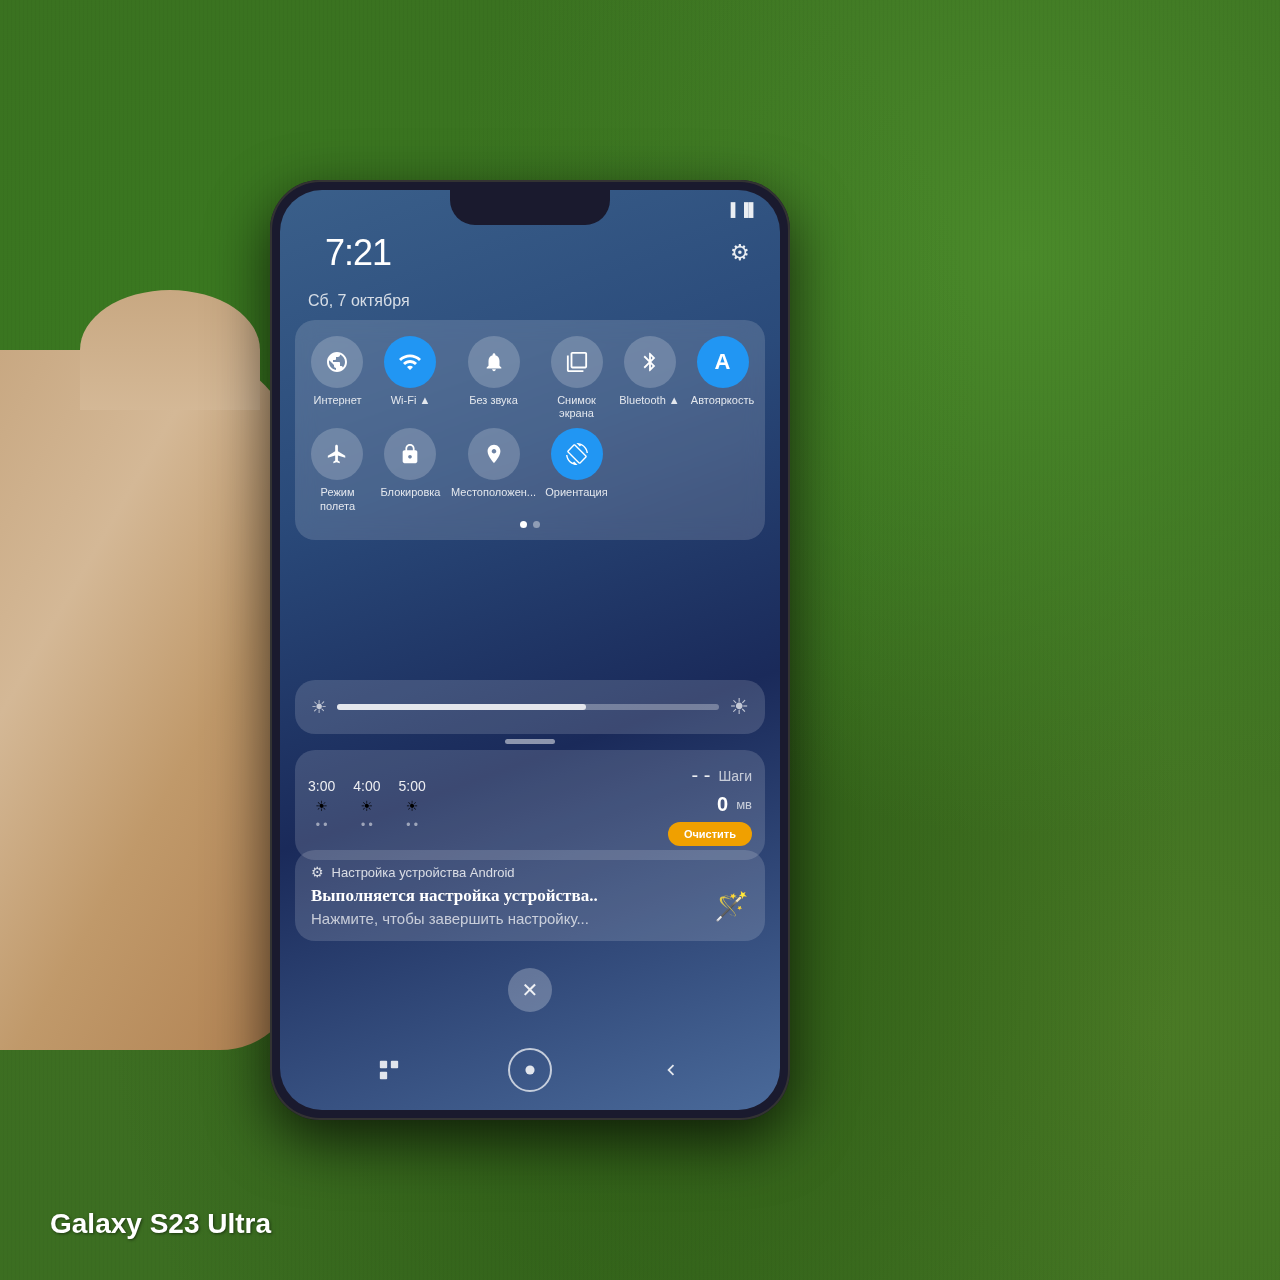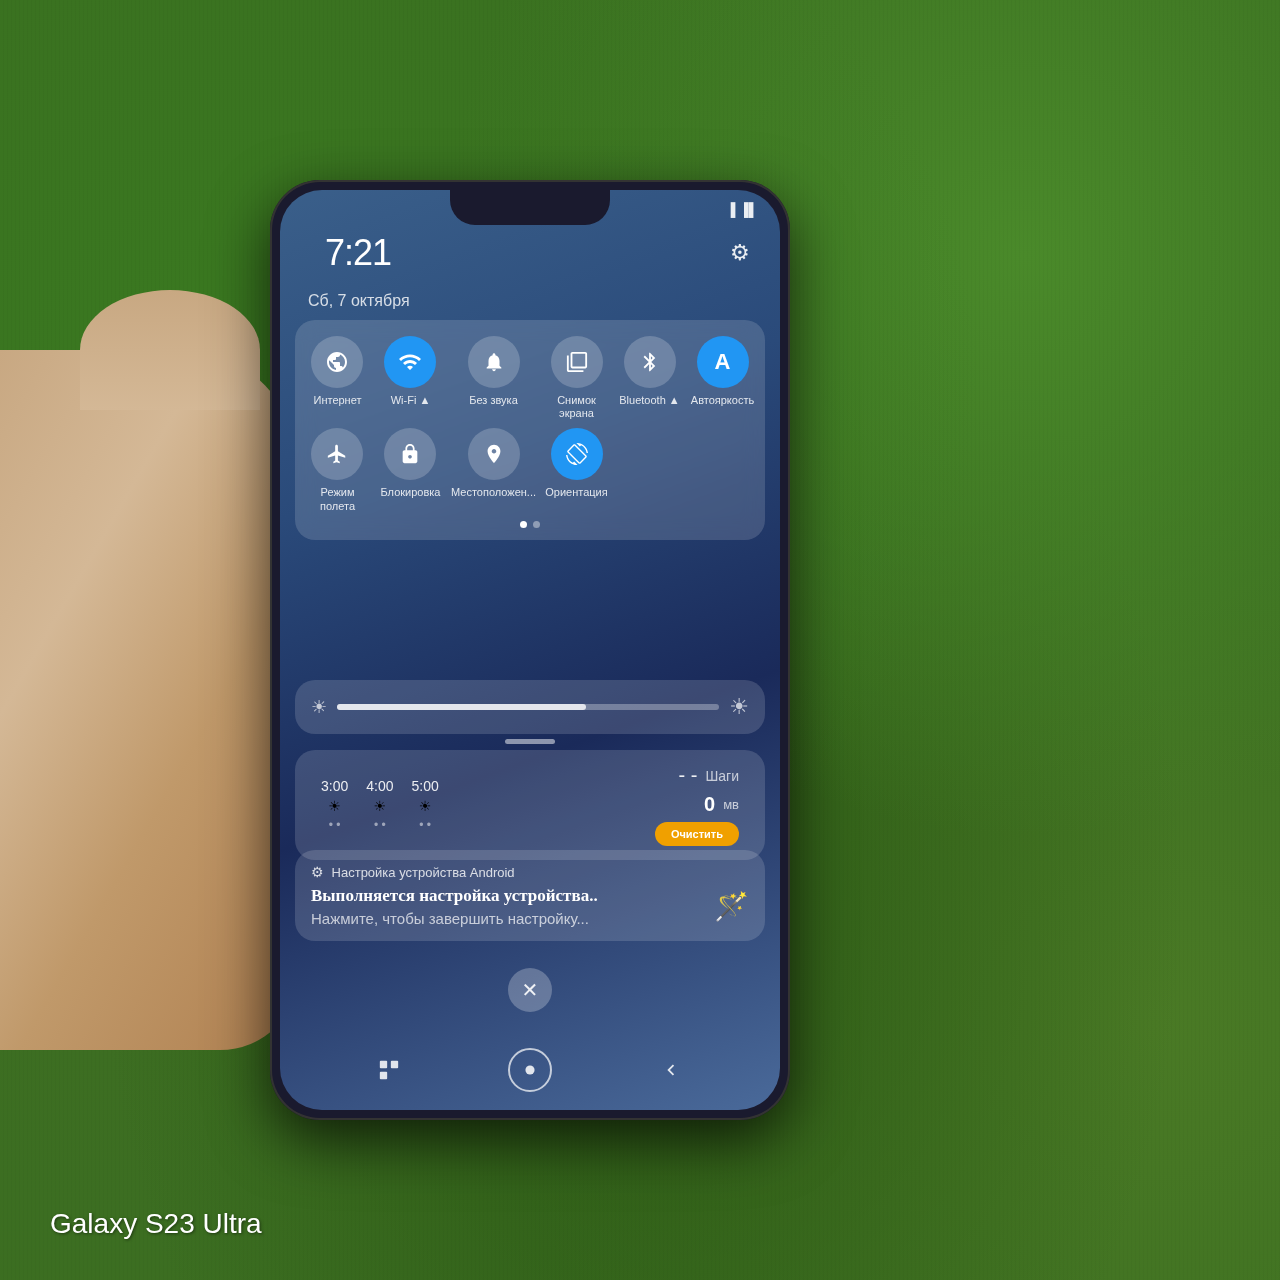--- a/index.html
+++ b/index.html
@@ -25,21 +25,21 @@
       background-color: #3a6e20;
     }
 
     
     .watermark {
       position: absolute;
       bottom: 40px;
       left: 50px;
       color: white;
       font-size: 28px;
-      font-weight: normal;
+      font-weight: bold;
       text-shadow: 1px 1px 3px rgba(0,0,0,0.5);
       z-index: 10;
     }
 
     
     .hand {
       position: absolute;
       left: 0;
       top: 350px;
       width: 300px;
@@ -256,21 +256,21 @@
     }
 
     
     .steps-widget {
       position: absolute;
       top: 560px;
       left: 15px;
       right: 15px;
       background: rgba(255,255,255,0.15);
       border-radius: 20px;
-      padding: 14px 26px;
+      padding: 14px 13px;
     }
 
     .steps-row {
       display: flex;
       align-items: center;
       justify-content: space-between;
     }
 
     .steps-times {
       display: flex;

